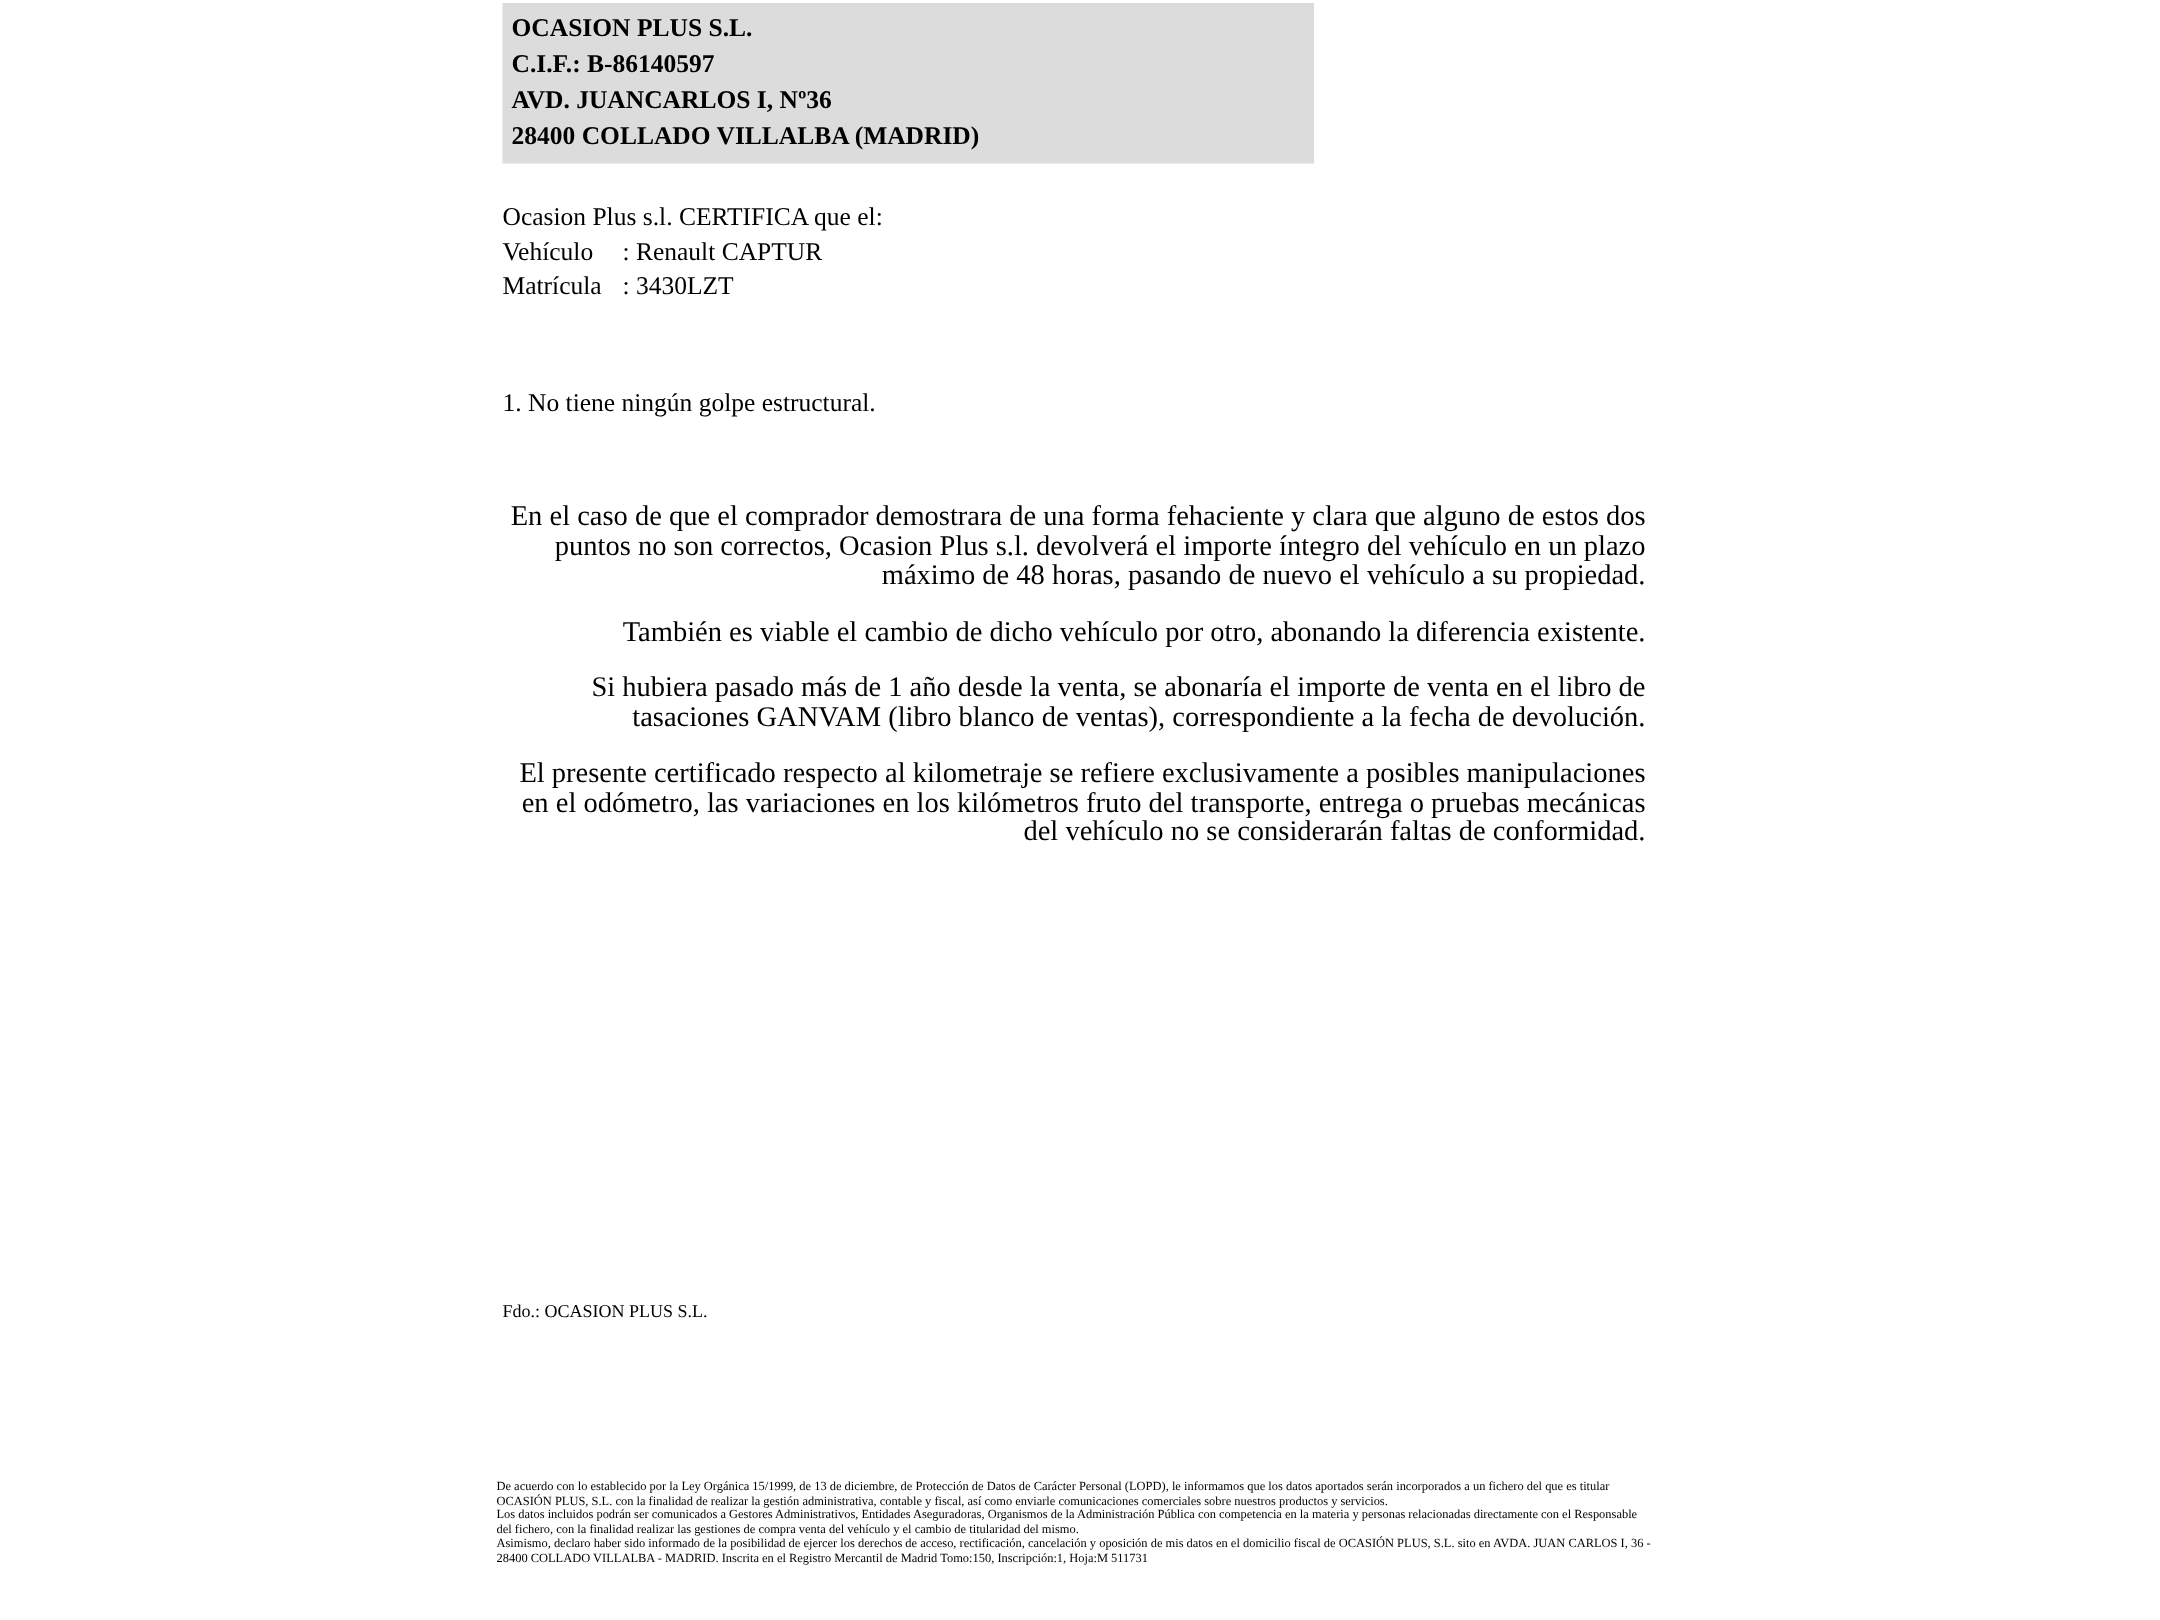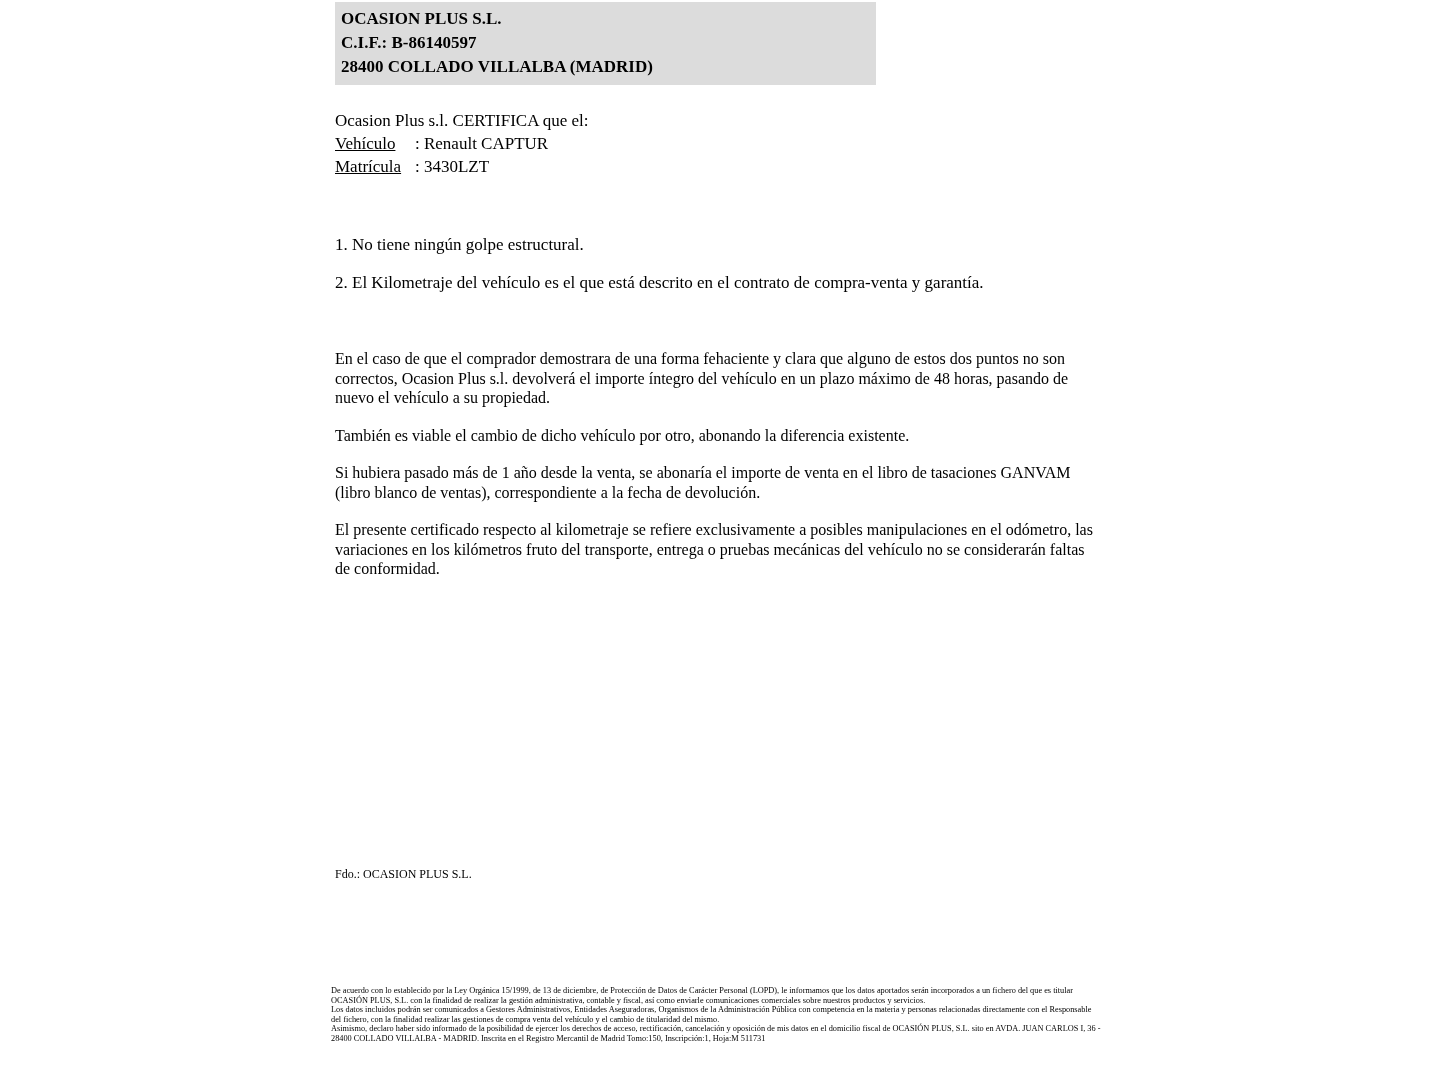--- a/index.html
+++ b/index.html
@@ -44,38 +44,38 @@
     font-size: 17px;
     line-height: 22px;
   }
   .kv-row {
     font-size: 17px;
     line-height: 23px;
   }
   .kv-label {
     display: inline-block;
     width: 80px;
-    text-decoration: underline;
   }
   .points {
     margin-top: 56px;
   }
   .point {
     font-size: 17px;
     line-height: 21px;
     margin-bottom: 17px;
   }
   .body-paragraphs {
     margin-top: 56px;
   }
   .para {
-    font-size: 16px;
+    font-size: 19px;
     line-height: 19.5px;
     margin-bottom: 18px;
     width: 762px;
+    text-align: right;
   }
   .signature {
     position: absolute;
     left: 335px;
     top: 863px;
     font-size: 12px;
     line-height: 22px;
   }
   .legal {
     position: absolute;
@@ -91,37 +91,37 @@
 </head>
 <body>
 
 <div class="page">
 
   <div class="content">
 
     <div class="company-header">
       <div>OCASION PLUS S.L.</div>
       <div>C.I.F.: B-86140597</div>
+      <div>AVD. JUANCARLOS I, Nº36</div>
       <div>28400 COLLADO VILLALBA (MADRID)</div>
     </div>
 
 
     <div class="certifica">Ocasion Plus s.l. CERTIFICA que el:</div>
 
     <div class="kv-row">
       <span class="kv-label">Vehículo</span><span>: Renault CAPTUR</span>
     </div>
 
     <div class="kv-row">
       <span class="kv-label">Matrícula</span><span>: 3430LZT</span>
     </div>
 
     <div class="points">
       <div class="point">1. No tiene ningún golpe estructural.</div>
-      <div class="point">2. El Kilometraje del vehículo es el que está descrito en el contrato de compra-venta y garantía.</div>
     </div>
 
     <div class="body-paragraphs">
       <p class="para">En el caso de que el comprador demostrara de una forma fehaciente y clara que alguno de estos dos puntos no son correctos, Ocasion Plus s.l. devolverá el importe íntegro del vehículo en un plazo máximo de 48 horas, pasando de nuevo el vehículo a su propiedad.</p>
       <p class="para">También es viable el cambio de dicho vehículo por otro, abonando la diferencia existente.</p>
       <p class="para">Si hubiera pasado más de 1 año desde la venta, se abonaría el importe de venta en el libro de tasaciones GANVAM (libro blanco de ventas), correspondiente a la fecha de devolución.</p>
       <p class="para">El presente certificado respecto al kilometraje se refiere exclusivamente a posibles manipulaciones en el odómetro, las variaciones en los kilómetros fruto del transporte, entrega o pruebas mecánicas del vehículo no se considerarán faltas de conformidad.</p>
     </div>
 
   </div>

